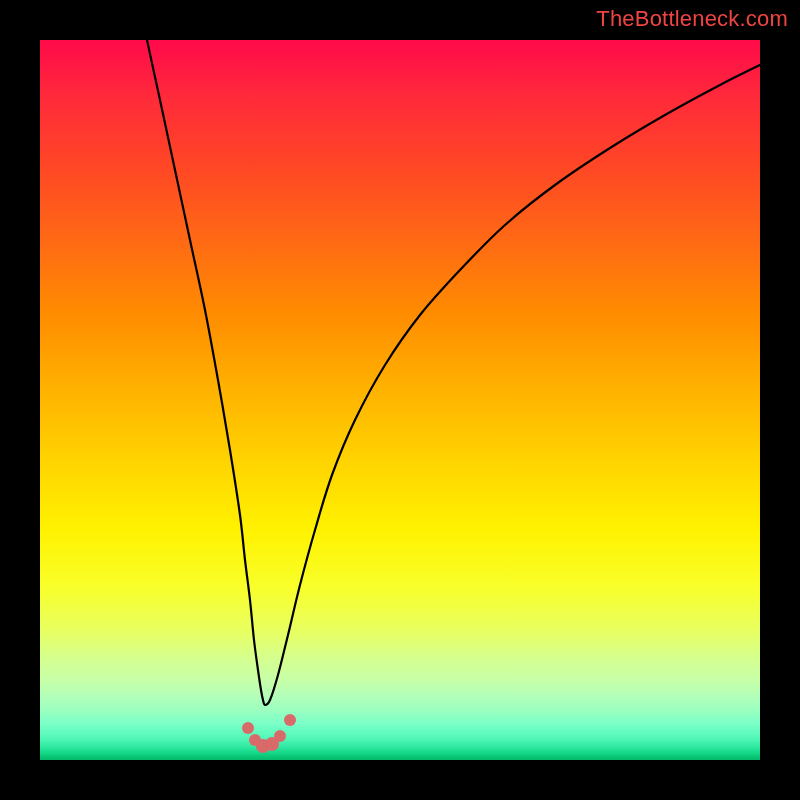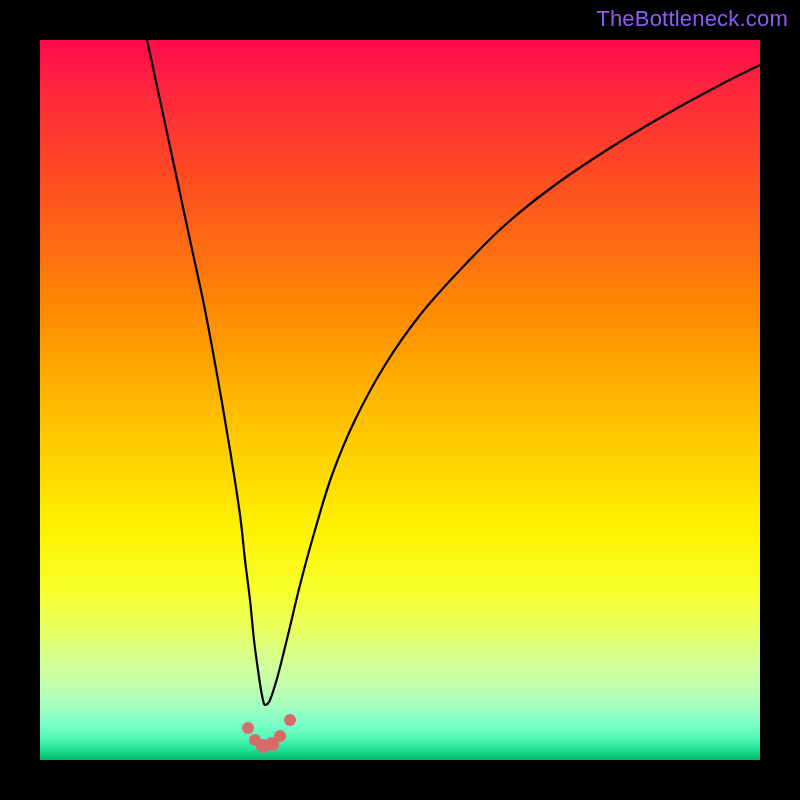--- a/index.html
+++ b/index.html
@@ -51,21 +51,21 @@
       #2fe8a0 98.2%,
       #14d888 99%,
       #09c878 99.5%,
       #04b868 100%
     );
   }
   .watermark {
     position: absolute;
     top: 6px;
     right: 12px;
-    color: #8b5cf6;
+    color: #ef4444;
     font-size: 22px;
     letter-spacing: 0.2px;
     z-index: 100;
   }
   svg.curve {
     position: absolute;
     inset: 0;
     width: 720px;
     height: 720px;
     z-index: 20;

